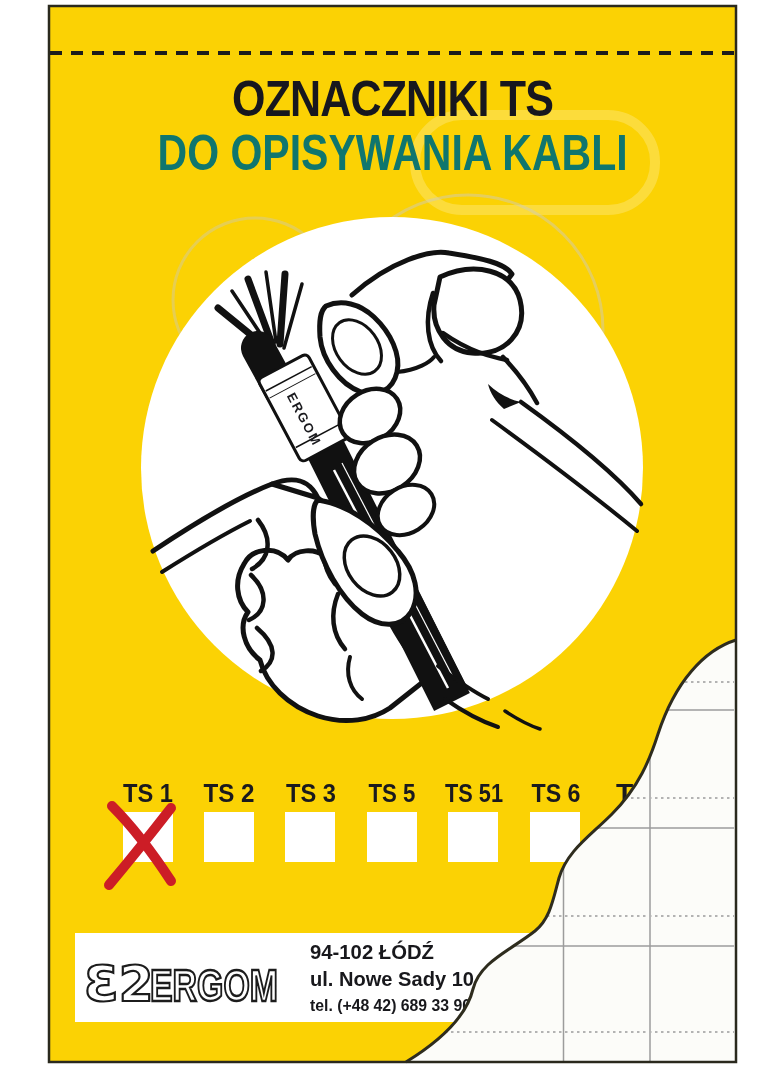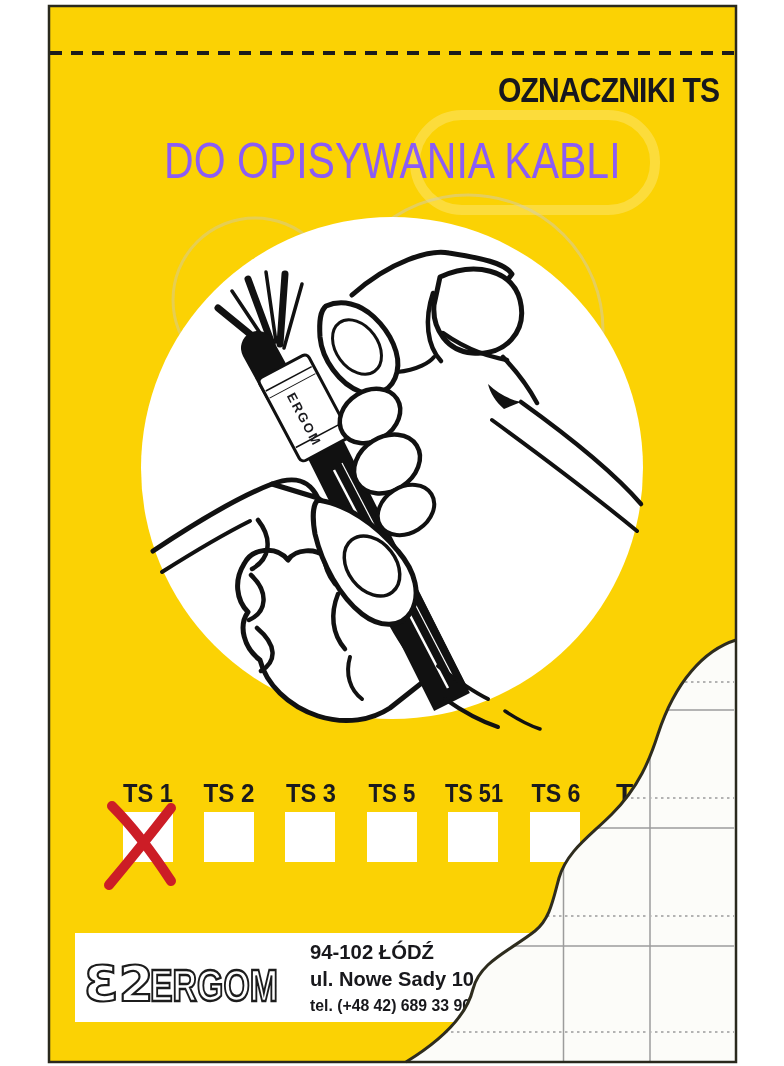--- a/index.html
+++ b/index.html
@@ -1,22 +1,22 @@
 <!DOCTYPE html>
 <html><head>
 <meta charset="utf-8">
 <style>
   html,body{margin:0;padding:0;background:#ffffff;}
   .page{position:relative;width:784px;height:1066px;background:#ffffff;overflow:hidden;
         font-family:"Liberation Sans",sans-serif;}
   .page svg{position:absolute;left:0;top:0;}
   .overlay{position:absolute;left:48px;width:689px;text-align:center;color:#17171e;}
-  .title{top:70px;font-size:35px;font-weight:bold;letter-spacing:-1px;text-align:right;}
+  .title{top:70px;font-size:50px;font-weight:bold;letter-spacing:-1px;}
   .title span{display:inline-block;transform:scaleX(.86);transform-origin:50% 50%;white-space:nowrap;}
-  .subtitle{top:132px;font-size:50px;font-weight:400;color:#8b5cf6;}
+  .subtitle{top:124px;font-size:50px;font-weight:700;color:#0f766e;}
   .subtitle span{display:inline-block;transform:scaleX(.82);transform-origin:50% 50%;white-space:nowrap;}
   .svgtxt{font-family:"Liberation Sans",sans-serif;font-weight:bold;fill:#1a1a1e;}
   .addr{font-family:"Liberation Sans",sans-serif;font-weight:bold;fill:#18181c;}
   .outline-letters{font-family:"Liberation Sans",sans-serif;font-weight:bold;fill:#ffffff;
         stroke:#1c1c1c;stroke-width:2.4px;}
   .mark{font-family:"DejaVu Sans",sans-serif;font-weight:bold;fill:#ffffff;stroke:#1c1c1c;stroke-width:2.2px;}
   .art{stroke:#111111;stroke-linecap:round;stroke-linejoin:round;fill:none;}
   .artfill{stroke:#111111;stroke-linecap:round;stroke-linejoin:round;fill:#ffffff;}
 </style>
 </head>

